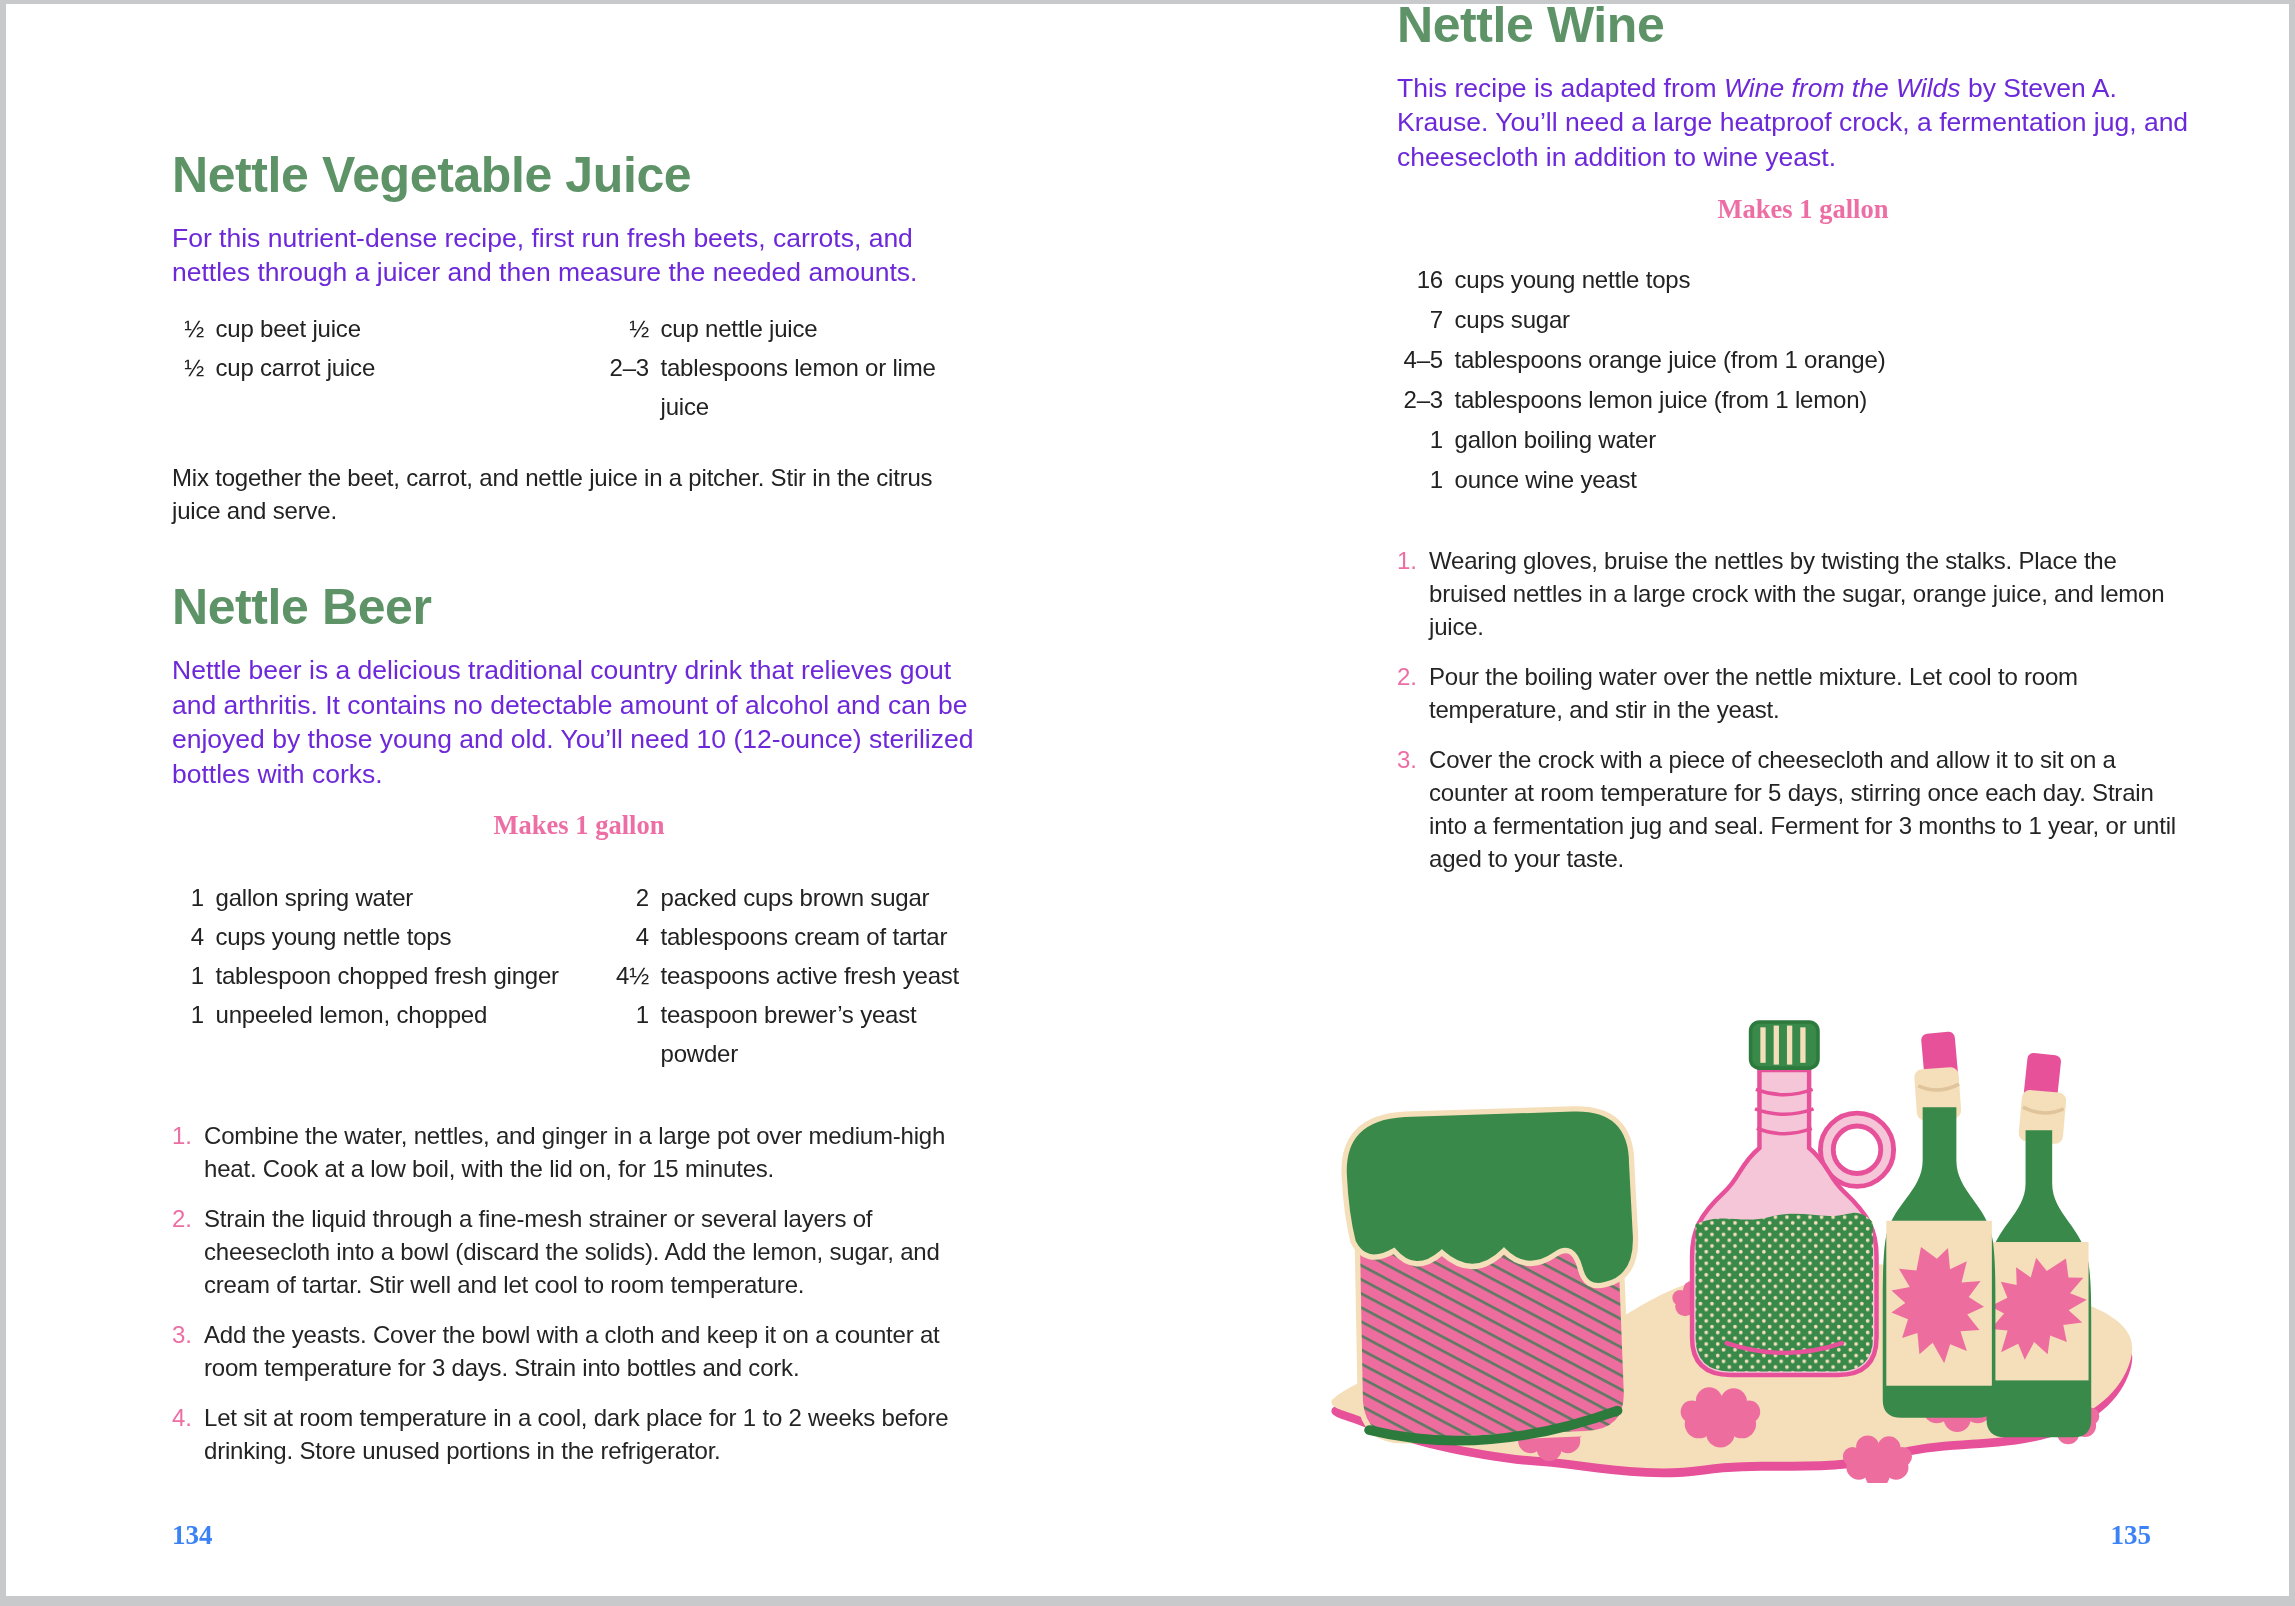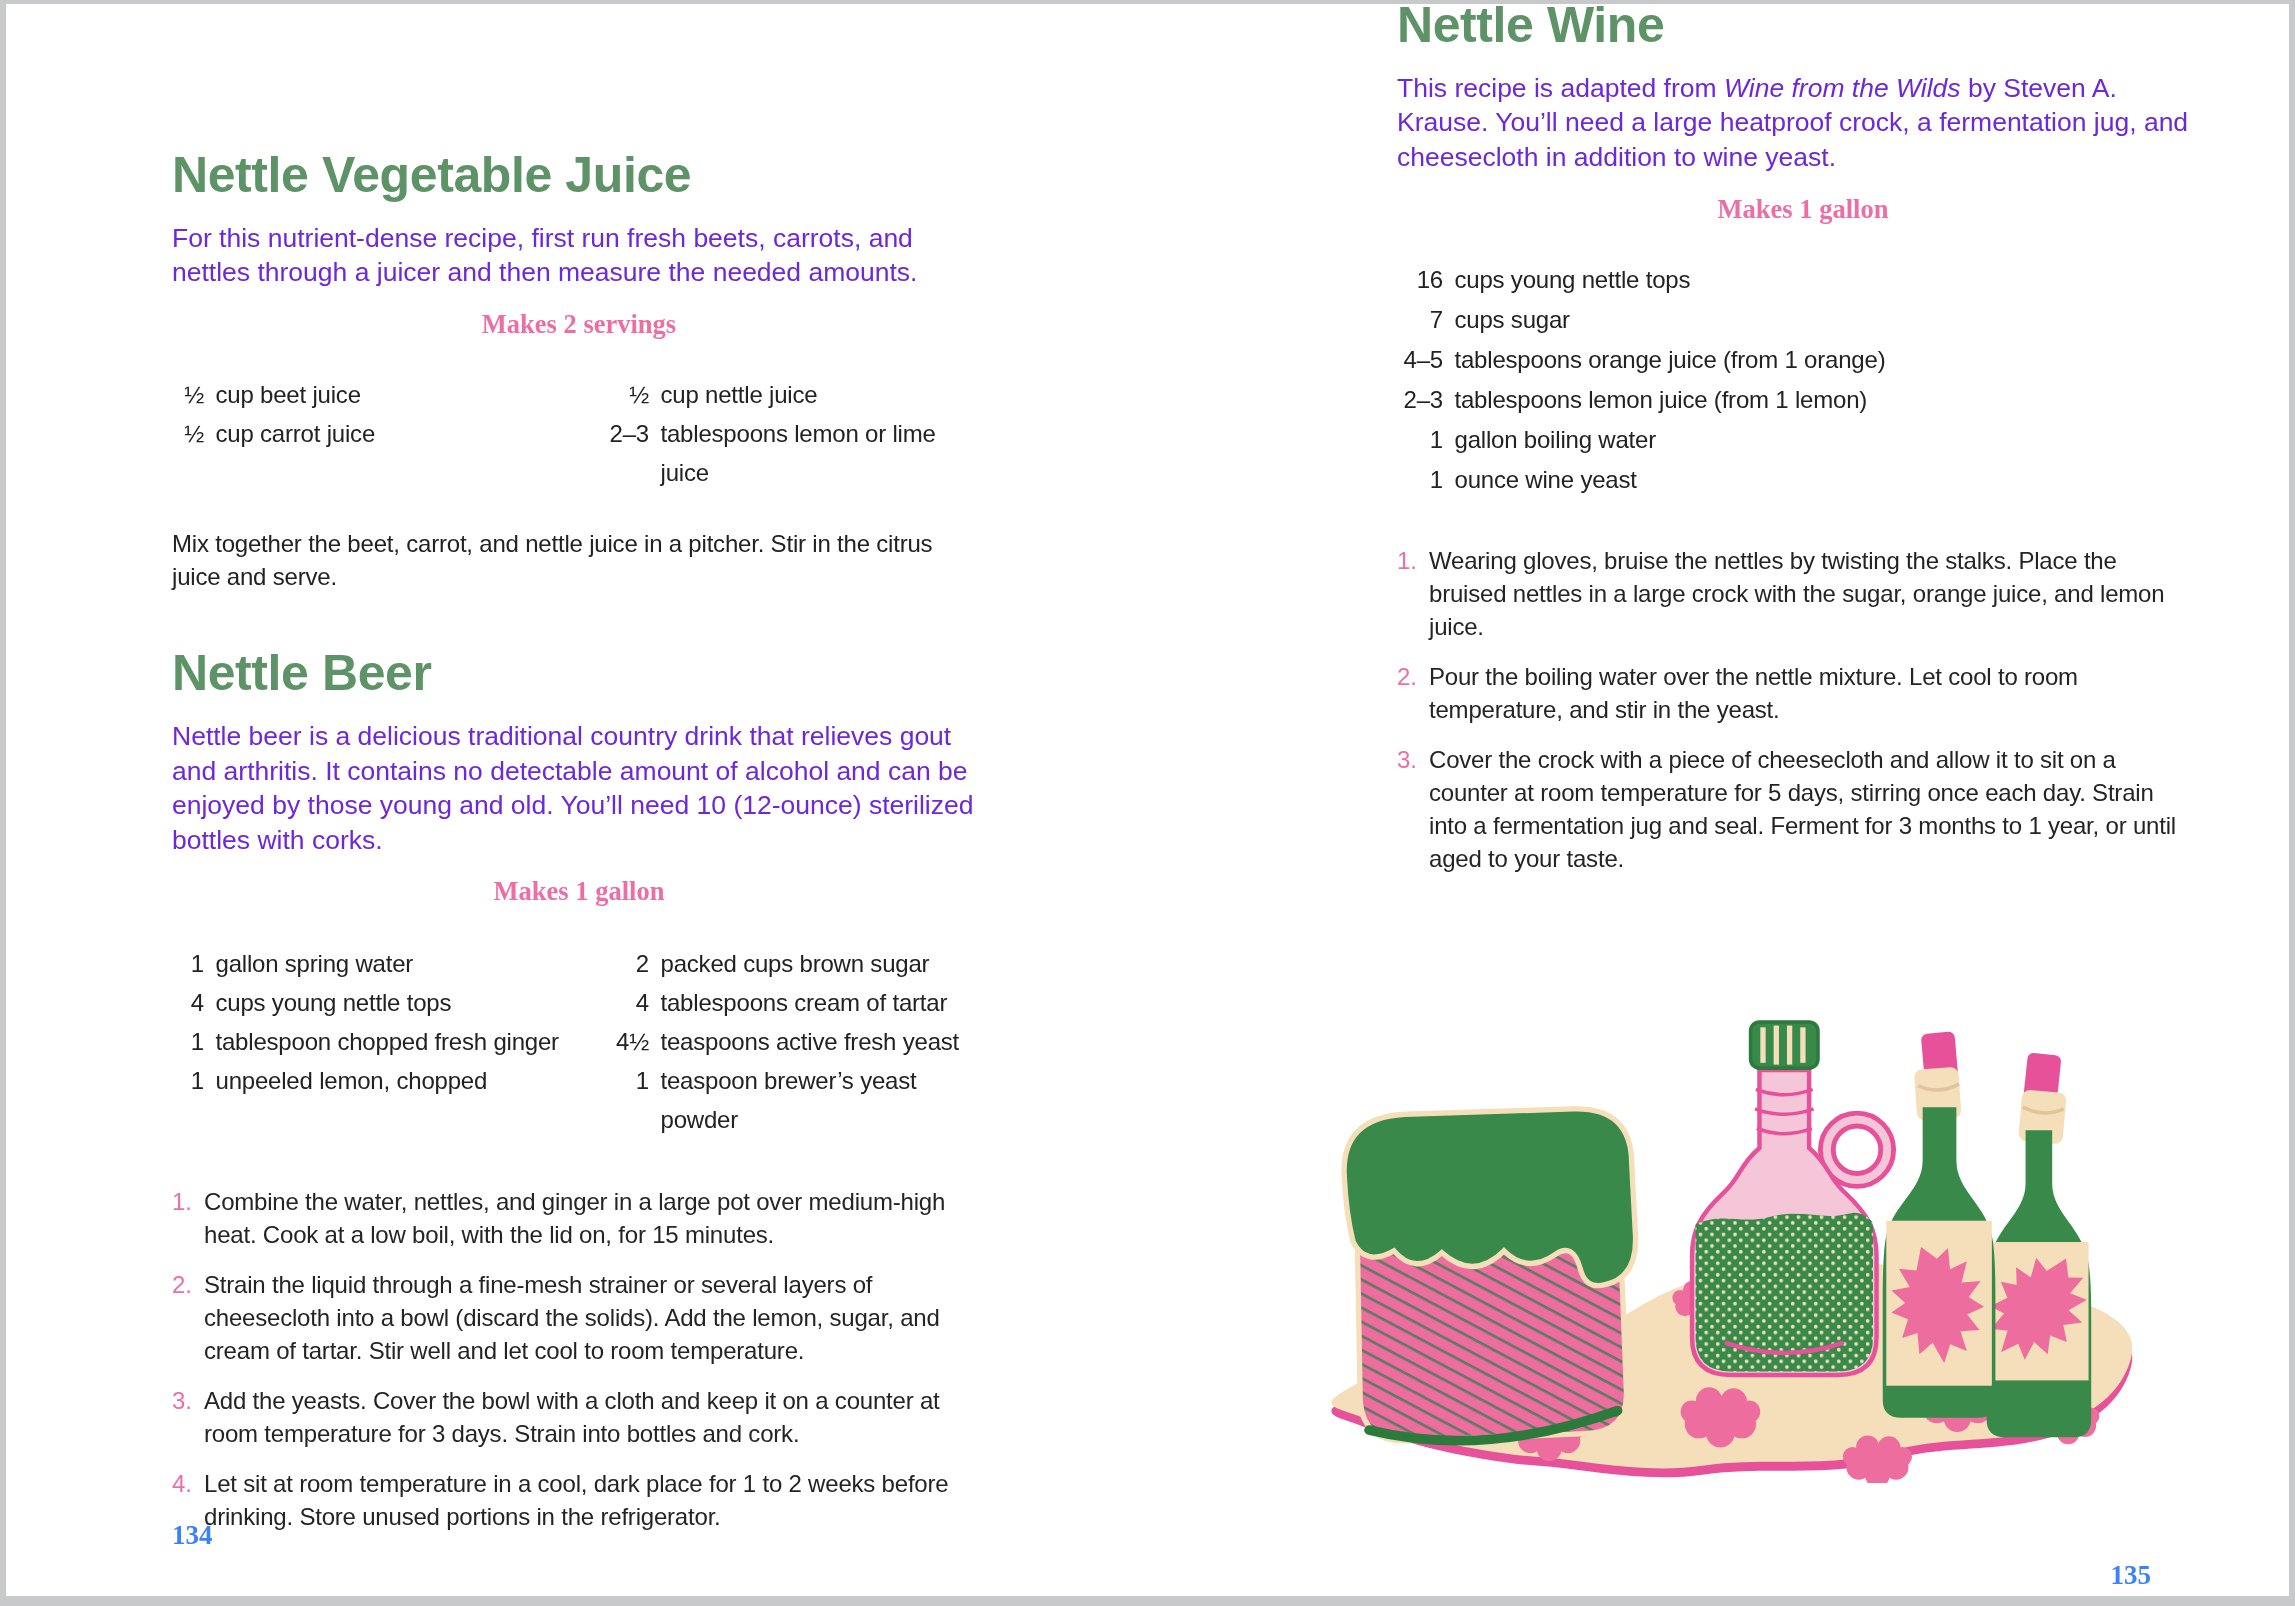--- a/index.html
+++ b/index.html
@@ -44,37 +44,36 @@
 
   .note{font-size:24px;line-height:33px;letter-spacing:-0.2px;color:#222;margin:0 0 55px 0;width:795px;}
 
   .steps{margin:0;}
   .step{display:flex;font-size:24px;line-height:33px;letter-spacing:-0.2px;color:#242424;margin-bottom:17px;}
   .step-num{flex:none;width:32px;color:var(--pink-accent,#ec6ea4);}
   .step-text{flex:1;max-width:761px;}
 
   .pagenum{position:absolute;font-family:"Liberation Serif",serif;font-weight:700;font-size:27px;color:#3b82f6;z-index:10;}
   .pagenum.l{left:172px;top:1520px;}
-  .pagenum.r{right:144px;top:1560px;text-align:left;}
+  .pagenum.r{right:144px;top:1520px;text-align:left;}
 
   .illo{position:absolute;left:1323px;top:1017px;width:817px;height:466px;z-index:1;}
 </style>
 </head>
 <body>
 
 <div class="frame top"></div>
 <div class="frame left"></div>
 <div class="frame right"></div>
 <div class="frame bottom"></div>
 
 <div class="page page-left">
 
   <h1 class="recipe-title">Nettle Vegetable Juice</h1>
   <p class="intro">For this nutrient-dense recipe, first run fresh beets, carrots, and nettles through a juicer and then measure the needed amounts.</p>
-  <div class="yield">Makes 2 servings</div>
 
   <div class="ing-cols">
     <div class="col1">
 
         <div class="ing-row">
           <span class="qty">½</span>
           <span class="item">cup beet juice</span>
         </div>
 
         <div class="ing-row">

